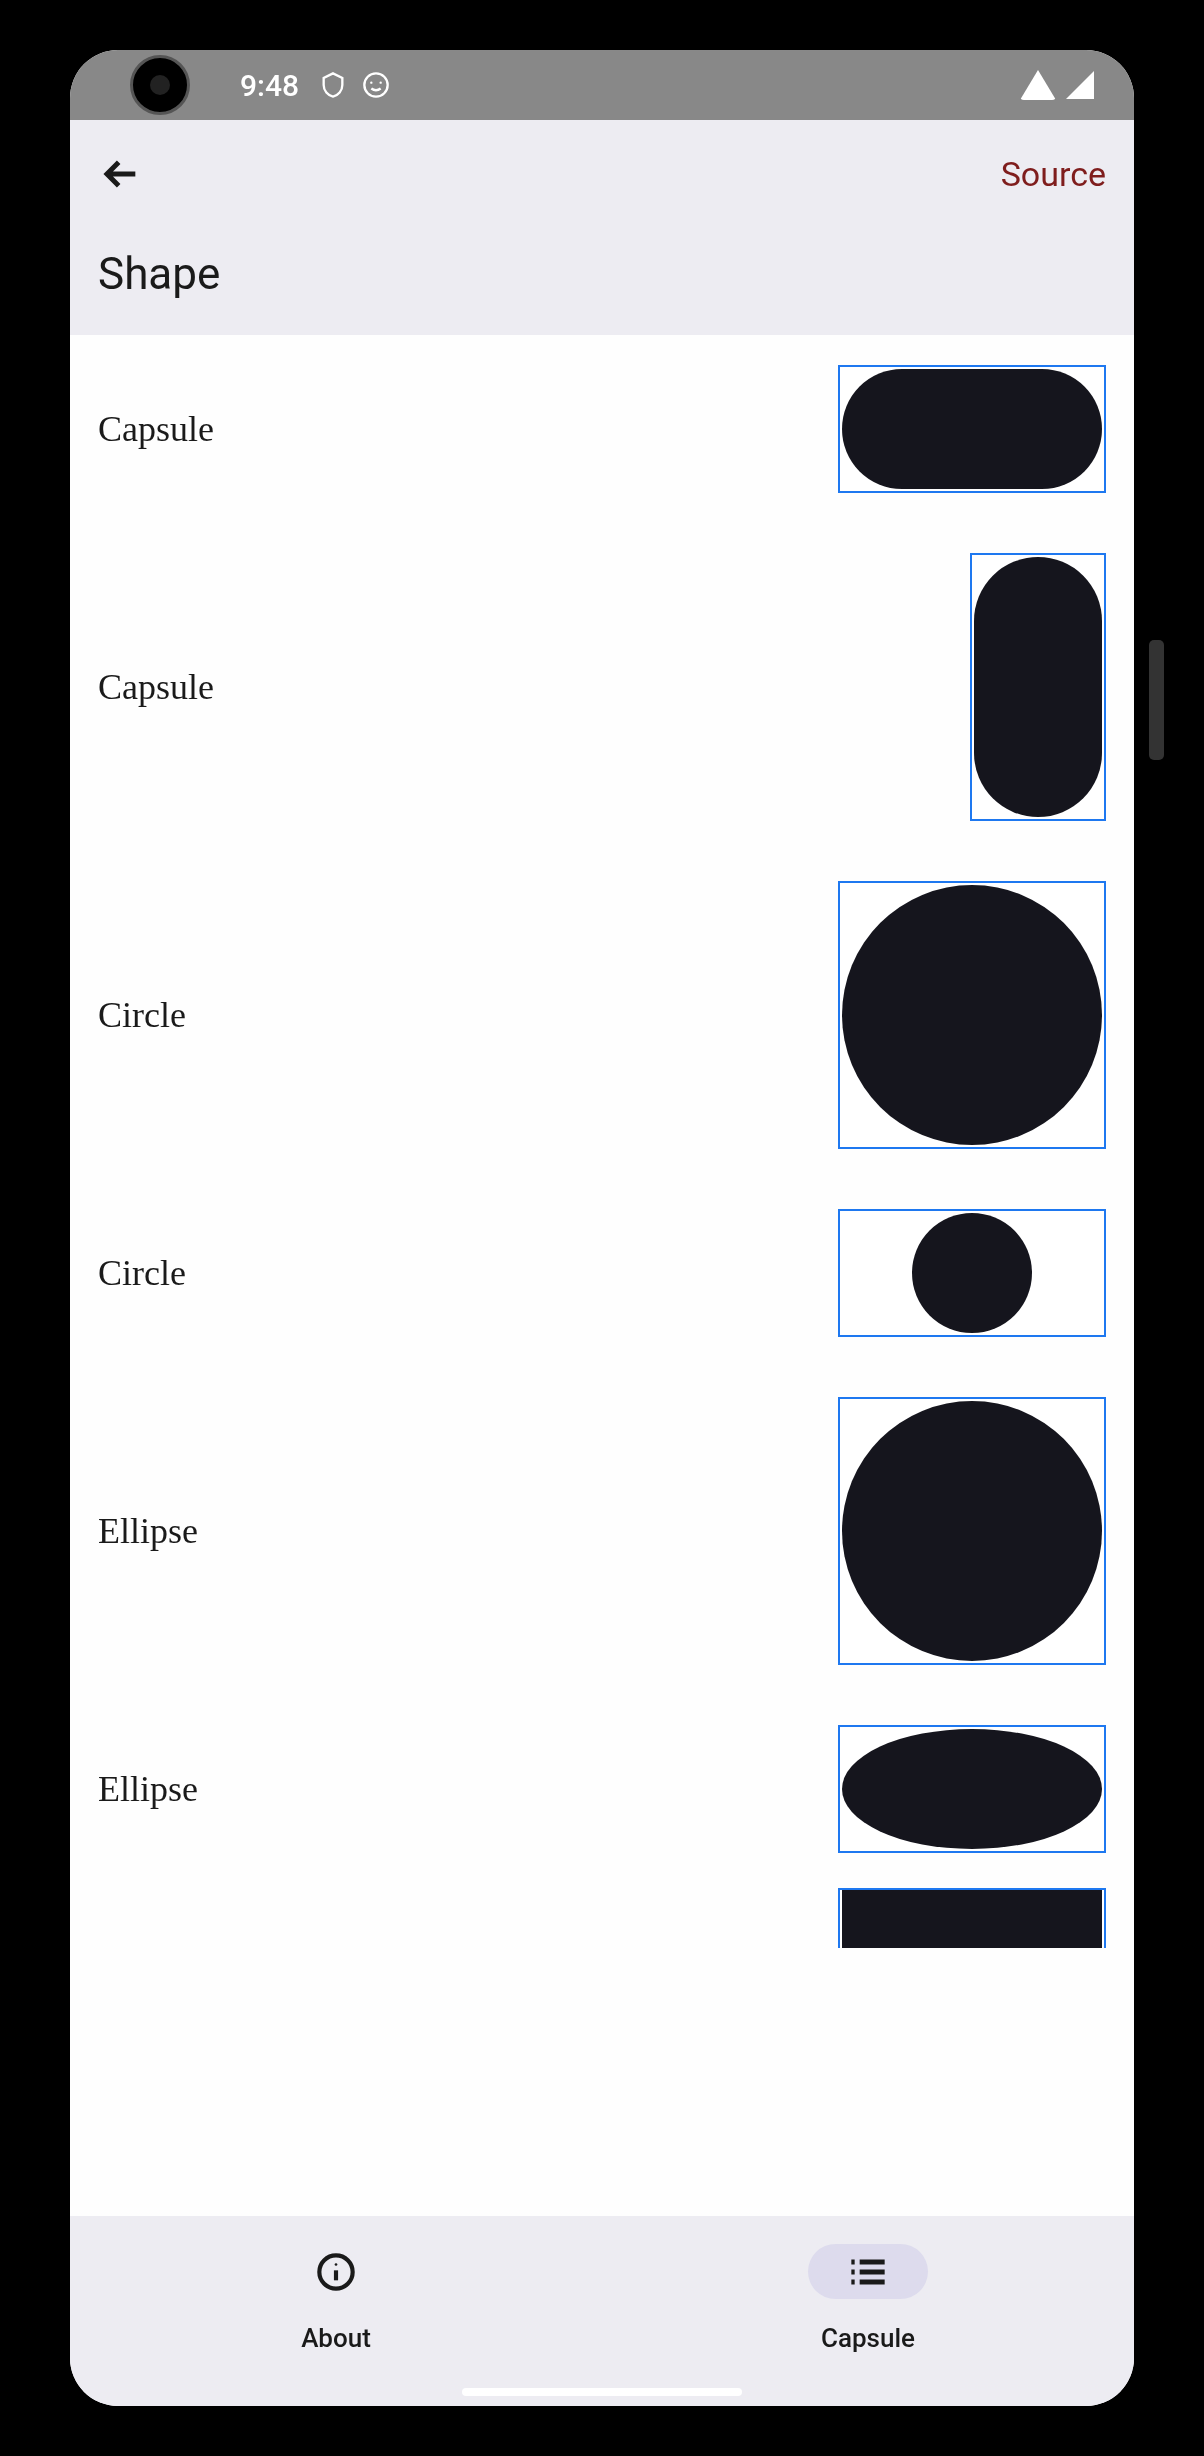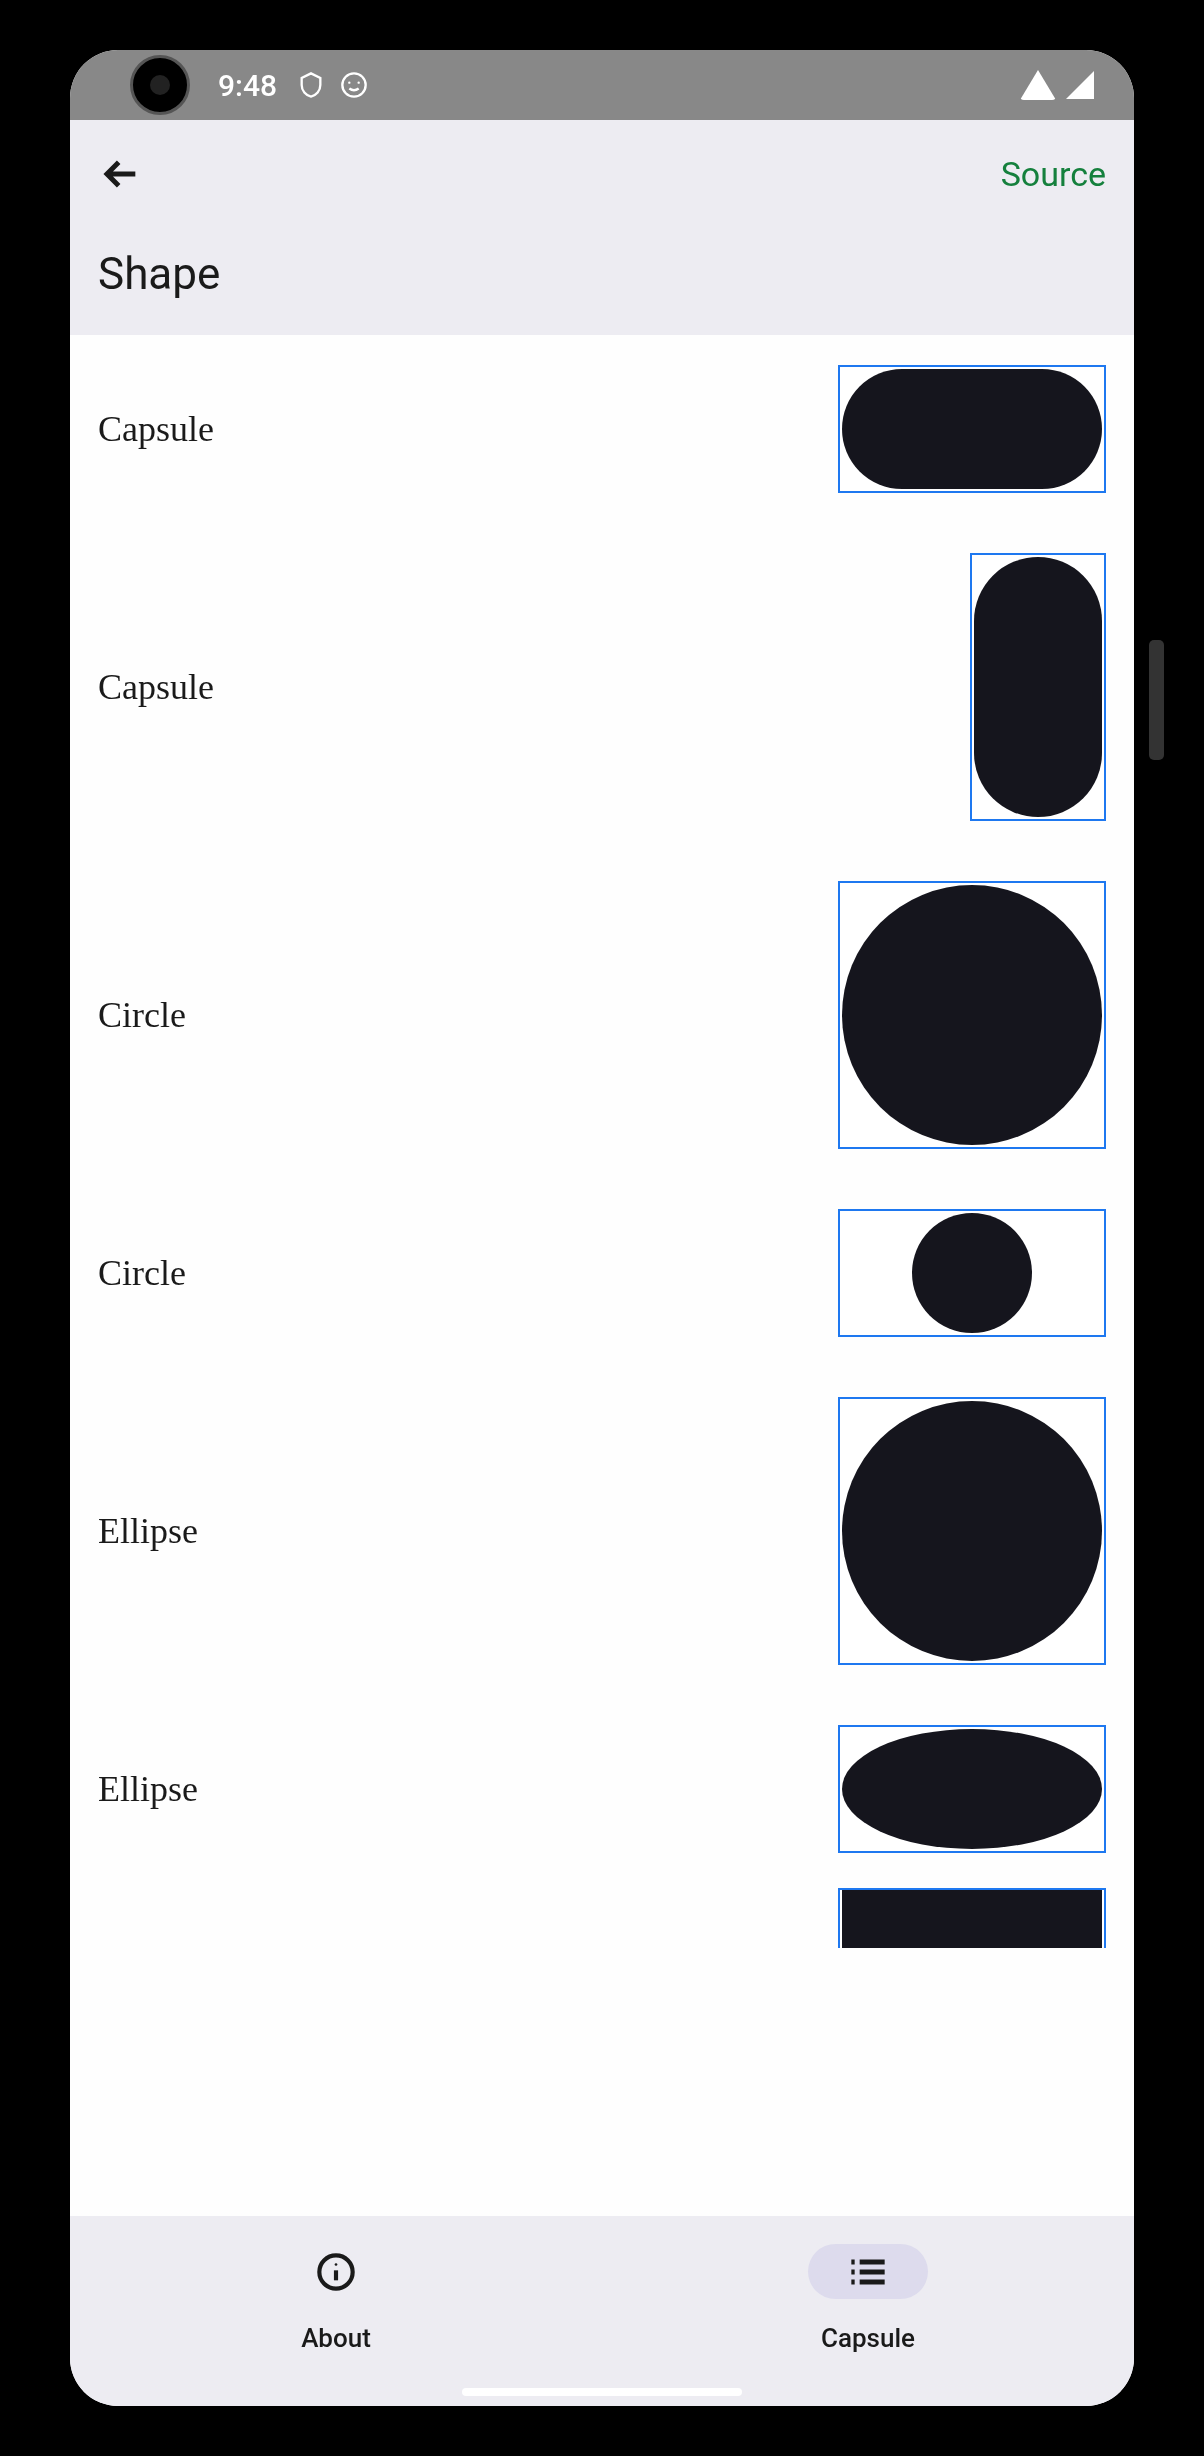--- a/index.html
+++ b/index.html
@@ -70,21 +70,21 @@
       width: 20px;
       height: 20px;
       background: #222;
       border-radius: 50%;
     }
 
     .status-time {
       color: #fff;
       font-size: 30px;
       font-weight: 500;
-      margin-left: 68px;
+      margin-left: 90px;
     }
 
     .status-icons-left {
       display: flex;
       align-items: center;
       gap: 15px;
       margin-left: 20px;
     }
 
     .status-icons-right {
@@ -144,21 +144,21 @@
     .back-arrow {
       width: 40px;
       height: 40px;
       stroke: #1a1a1a;
       stroke-width: 3;
       fill: none;
     }
 
     .source-button {
       font-size: 34px;
-      color: #15803d;
+      color: #7f1d1d;
       cursor: pointer;
     }
 
     .page-title {
       font-size: 44px;
       font-weight: 400;
       color: #1a1a1a;
     }
 
     .content {

